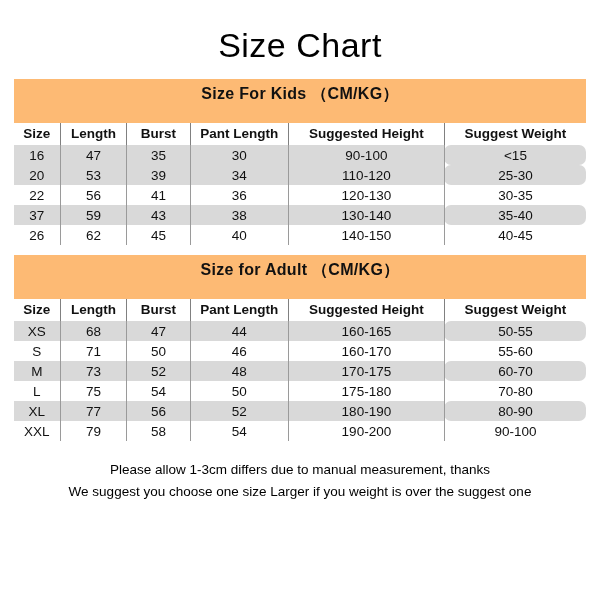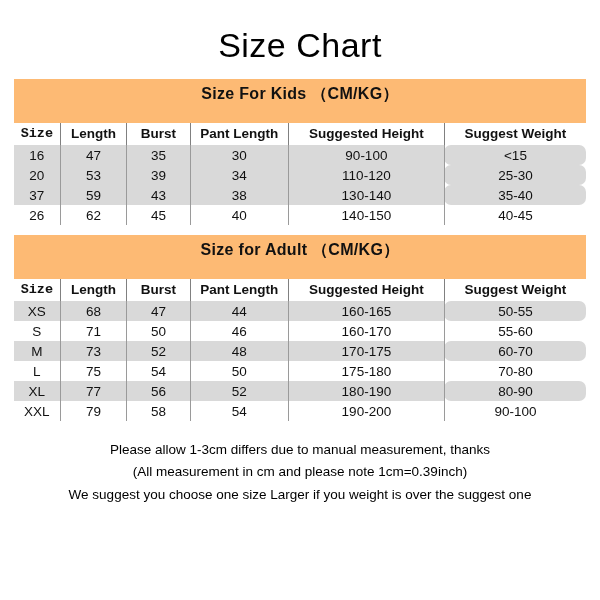--- a/index.html
+++ b/index.html
@@ -50,21 +50,21 @@
   }
   .hdr td {
     background: #ffffff;
     text-align: center;
     font-weight: bold;
     font-size: 13.5px;
     padding: 3px 0 4px 0;
     border-left: 1px solid #808080;
     border-right: 1px solid #808080;
   }
-  .hdr td:first-child { border-left: none; font-family: Liberation Mono, monospace; }
+  .hdr td:first-child { border-left: none; }
   .hdr td:last-child { border-right: none; margin-top: 22px; }
 
   tbody tr td {
     text-align: center;
     padding: 2.5px 0;
     font-size: 13.5px;
     border-left: 1px solid #9a9a9a;
     border-right: 1px solid #9a9a9a;
   }
   tbody tr td:first-child { border-left: none; }
@@ -128,20 +128,28 @@
         <td>&lt;15</td>
       </tr>
       <tr class="shade">
         <td>20</td>
         <td>53</td>
         <td>39</td>
         <td>34</td>
         <td>110-120</td>
         <td>25-30</td>
       </tr>
+      <tr class="plain">
+        <td>22</td>
+        <td>56</td>
+        <td>41</td>
+        <td>36</td>
+        <td>120-130</td>
+        <td>30-35</td>
+      </tr>
       <tr class="shade">
         <td>37</td>
         <td>59</td>
         <td>43</td>
         <td>38</td>
         <td>130-140</td>
         <td>35-40</td>
       </tr>
       <tr class="plain">
         <td>26</td>
@@ -223,17 +231,16 @@
         <td>58</td>
         <td>54</td>
         <td>190-200</td>
         <td>90-100</td>
       </tr>
     </tbody>
   </table>
 
   <div class="notes">
     <div>Please allow 1-3cm differs due to manual measurement, thanks</div>
-    <div>(All measurement in cm and please note 1cm=0.39inch)</div>
     <div>We suggest you choose one size Larger if you weight is over the suggest one</div>
   </div>
 
 </div>
 
 </body></html>

